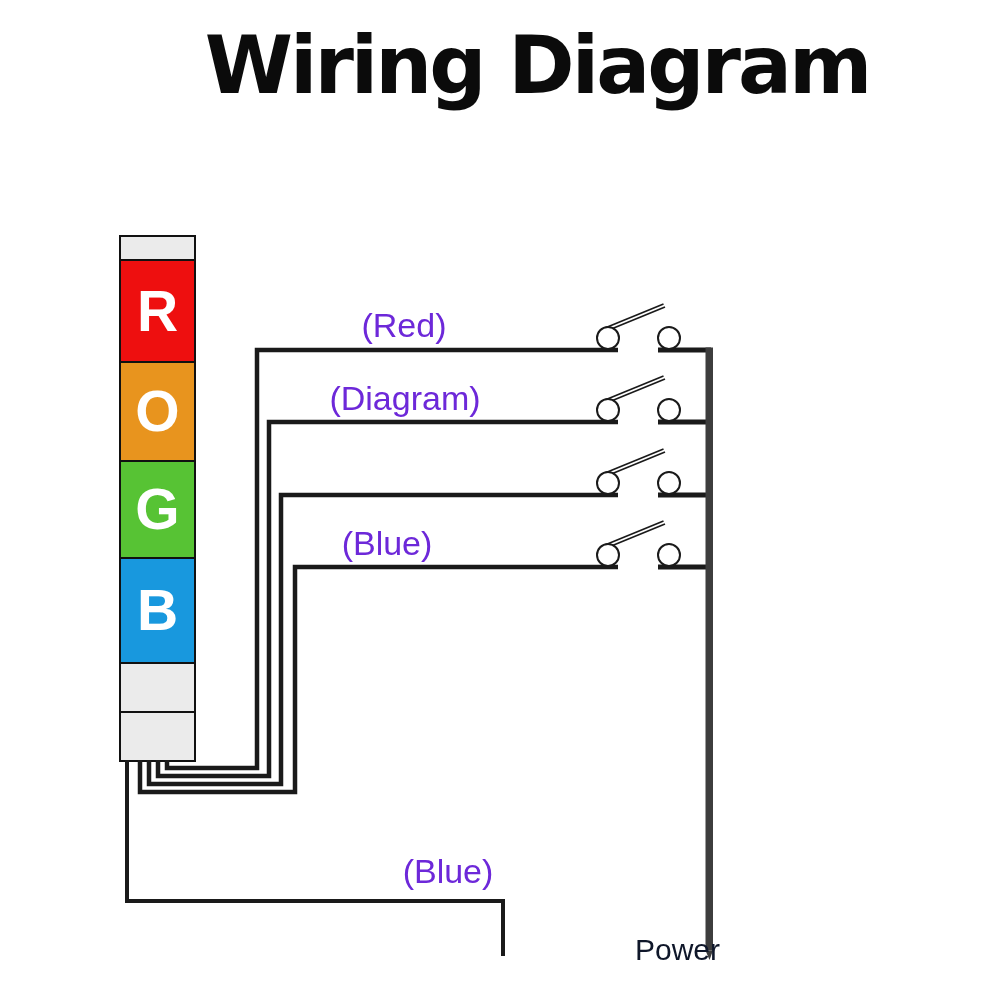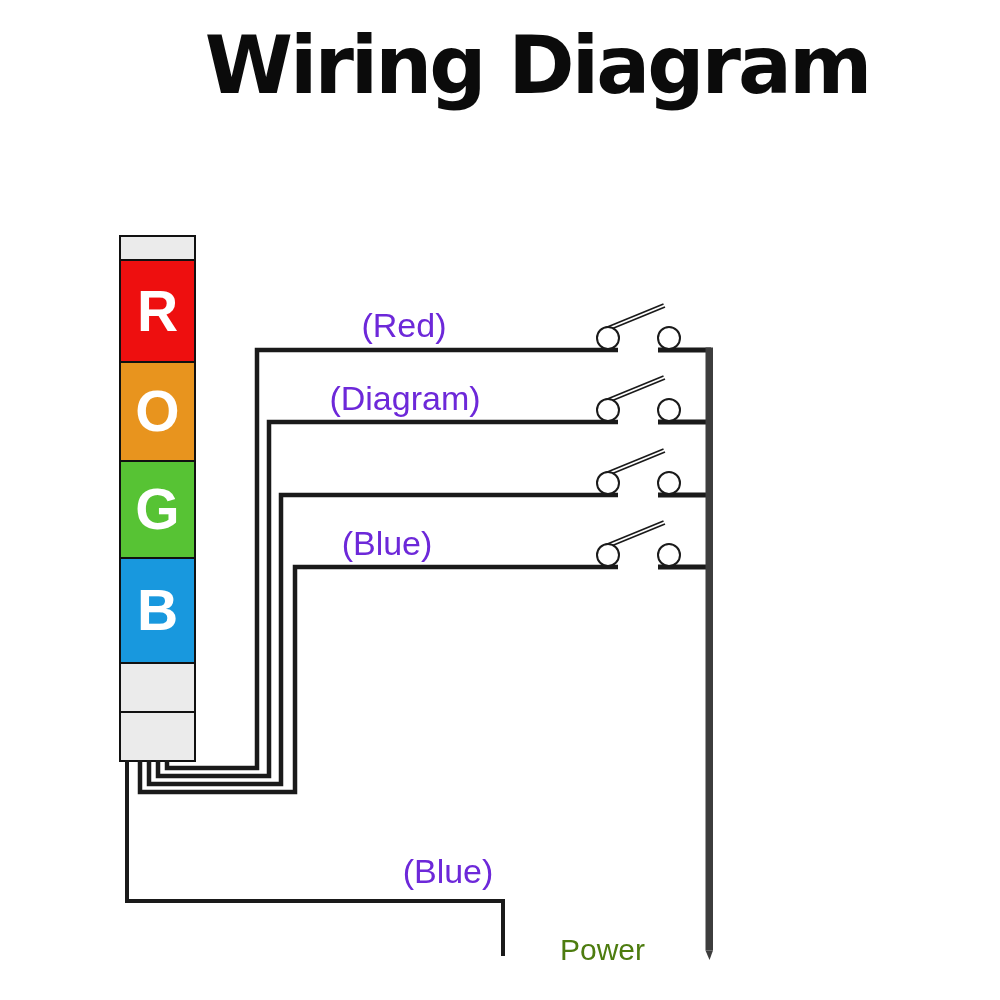--- a/index.html
+++ b/index.html
@@ -43,22 +43,22 @@
   .wire-label{
     position:absolute;width:240px;text-align:center;
     font-size:34px;color:#6d28d9;line-height:36px;white-space:nowrap;
   }
   .lbl-red{left:284px;top:307px;}
   .lbl-orange{left:285px;top:380px;}
   .lbl-green{left:285px;top:453px;}
   .lbl-blue{left:267px;top:525px;}
   .lbl-gray{left:328px;top:853px;}
   .power-label{
-    position:absolute;left:560px;top:933px;width:160px;text-align:left;
-    font-size:30px;color:#4d7c0f;white-space:nowrap;
+    position:absolute;left:560px;top:933px;width:160px;text-align:right;
+    font-size:30px;color:#0f172a;white-space:nowrap;
   }
 </style>
 </head>
 <body>
 
 <div class="stage">
 
   <div class="title">Wiring Diagram</div>
 
   <div class="tower">

